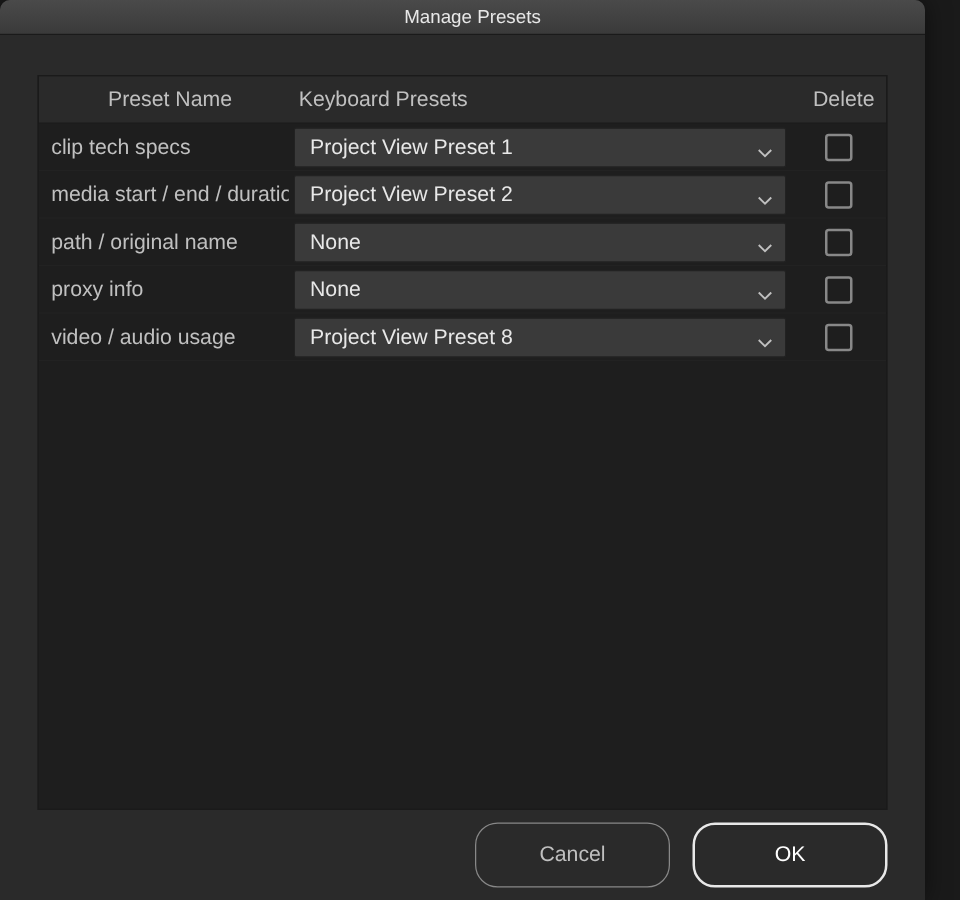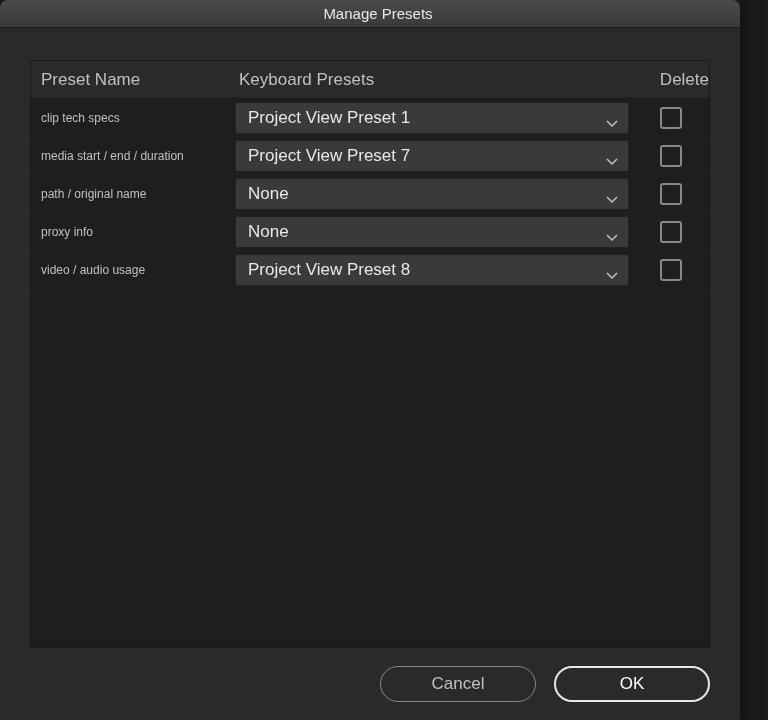--- a/index.html
+++ b/index.html
@@ -56,30 +56,31 @@
       display: flex;
       background: #2a2a2a;
       border-bottom: 1px solid #1a1a1a;
       height: 38px;
       align-items: center;
     }
     .col-name {
       width: 200px;
       padding-left: 10px;
       flex-shrink: 0;
+      text-align: center;
     }
     .col-shortcut {
       flex: 1;
       padding-left: 8px;
     }
     .col-delete {
       width: 76px;
       padding-left: 8px;
       flex-shrink: 0;
-      text-align: right;
+      text-align: center;
     }
     .header-cell {
       color: #c0c0c0;
       font-size: 17px;
       font-weight: 400;
     }
     .table-body {
       flex: 1;
       overflow: hidden;
     }
@@ -87,21 +88,21 @@
       display: flex;
       height: 38px;
       align-items: center;
       border-bottom: 1px solid #222;
     }
     .name-cell {
       width: 200px;
       padding-left: 10px;
       flex-shrink: 0;
       color: #c0c0c0;
-      font-size: 12px;
+      font-size: 17px;
       overflow: hidden;
       white-space: nowrap;
     }
     .shortcut-cell {
       flex: 1;
       padding: 0 4px;
     }
     .delete-cell {
       width: 76px;
       flex-shrink: 0;
@@ -144,21 +145,21 @@
     .button-row {
       height: 72px;
       display: flex;
       justify-content: flex-end;
       align-items: center;
       gap: 18px;
       padding-right: 30px;
     }
     .btn {
       width: 156px;
-      height: 36px;
+      height: 52px;
       border-radius: 18px;
       font-size: 17px;
       display: flex;
       align-items: center;
       justify-content: center;
       cursor: pointer;
       background: transparent;
     }
     .btn-cancel {
       border: 1px solid #888;
@@ -199,21 +200,21 @@
           <div class="delete-cell">
             <div class="checkbox"></div>
           </div>
         </div>
 
 
         <div class="table-row">
           <div class="name-cell">media start / end / duration</div>
           <div class="shortcut-cell">
             <div class="dropdown">
-              <span class="dropdown-text">Project View Preset 7</span>
+              <span class="dropdown-text">Project View Preset 2</span>
               <span class="chevron"><svg viewBox="0 0 12 8">
                     <path d="M1 1 L6 6 L11 1" stroke="#c0c0c0" stroke-width="1.5" fill="none"></path>
                   </svg></span>
             </div>
           </div>
           <div class="delete-cell">
             <div class="checkbox"></div>
           </div>
         </div>
 

